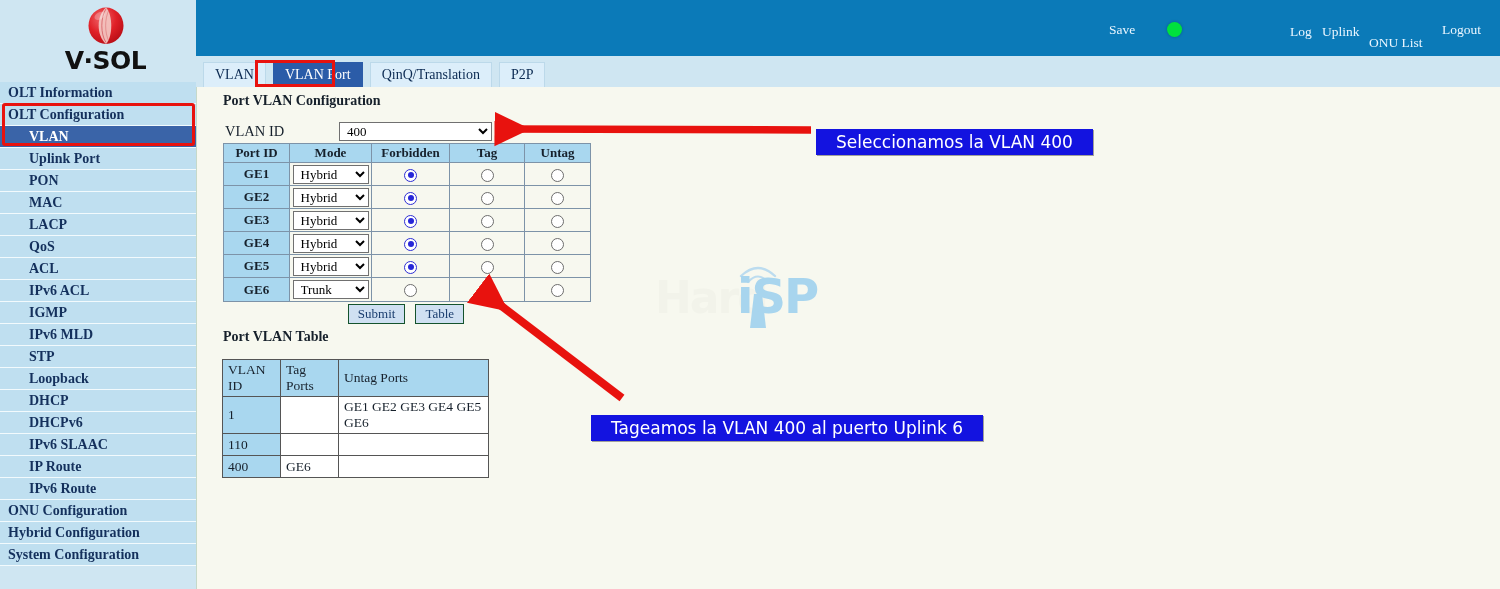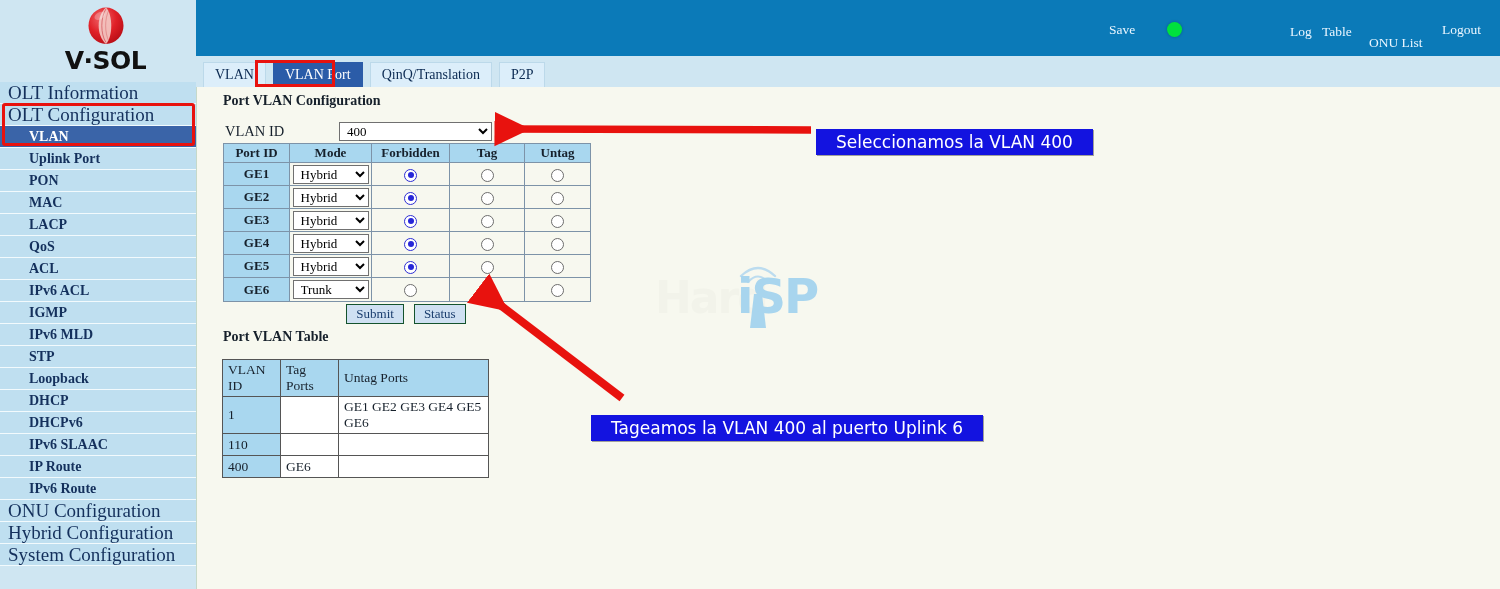--- a/index.html
+++ b/index.html
@@ -44,21 +44,21 @@
   .nav-item {
     height: 22px;
     line-height: 21px;
     background: #bfdff0;
     border-bottom: 1px solid #f2fafd;
     color: #14305c;
     font-size: 14.5px;
     white-space: nowrap;
     overflow: hidden;
   }
-  .nav-item.level1 { padding-left: 8px; font-size: 19px; }
+  .nav-item.level1 { padding-left: 8px; font-size: 14px; font-weight: bold; }
   .nav-item.level2 { padding-left: 29px; font-size: 14px; font-weight: bold; }
   .nav-item.selected {
     background: #3a64a8;
     color: #ffffff;
     font-weight: bold;
   }
   #red-box-nav {
     position: absolute;
     left: 2px; top: 103px;
     width: 193px; height: 43px;
@@ -353,21 +353,21 @@
         <li class="nav-item level1"><span>System Configuration</span></li>
       </ul>
 
     <div id="red-box-nav"></div>
   </div>
 
   <div id="header">
     <span class="hdr-link" id="hdr-save">Save</span>
     <span id="hdr-led"></span>
     <span class="hdr-link" id="hdr-log">Log</span>
-    <span class="hdr-link" id="hdr-status">Table</span>
+    <span class="hdr-link" id="hdr-status">Uplink</span>
     <span class="hdr-link" id="hdr-onulist">ONU List</span>
     <span class="hdr-link" id="hdr-logout">Logout</span>
   </div>
 
   <div id="tabbar">
       <div class="tab">VLAN</div>
       <div class="tab active">VLAN Port</div>
       <div class="tab">QinQ/Translation</div>
       <div class="tab">P2P</div>
     </div>
@@ -431,21 +431,21 @@
             <td class="c-mode"><select class="mode-select"><option value="Access">Access</option><option value="Trunk" selected="">Trunk</option><option value="Hybrid">Hybrid</option></select></td>
             <td class="c-fb"><span class="radio"></span></td>
             <td class="c-tag"><span class="radio on"></span></td>
             <td class="c-untag"><span class="radio"></span></td>
           </tr>
         </tbody>
     </table>
 
     <div id="btn-row">
       <button class="btn">Submit</button>
-      <button class="btn">Status</button>
+      <button class="btn">Table</button>
     </div>
 
     <div class="section-title" id="title-pvt">Port VLAN Table</div>
   </div>
 
   <table id="pvt-table">
     <thead>
       <tr>
         <th class="pvt-c0">VLAN ID</th>
         <th class="pvt-c1">Tag Ports</th>

